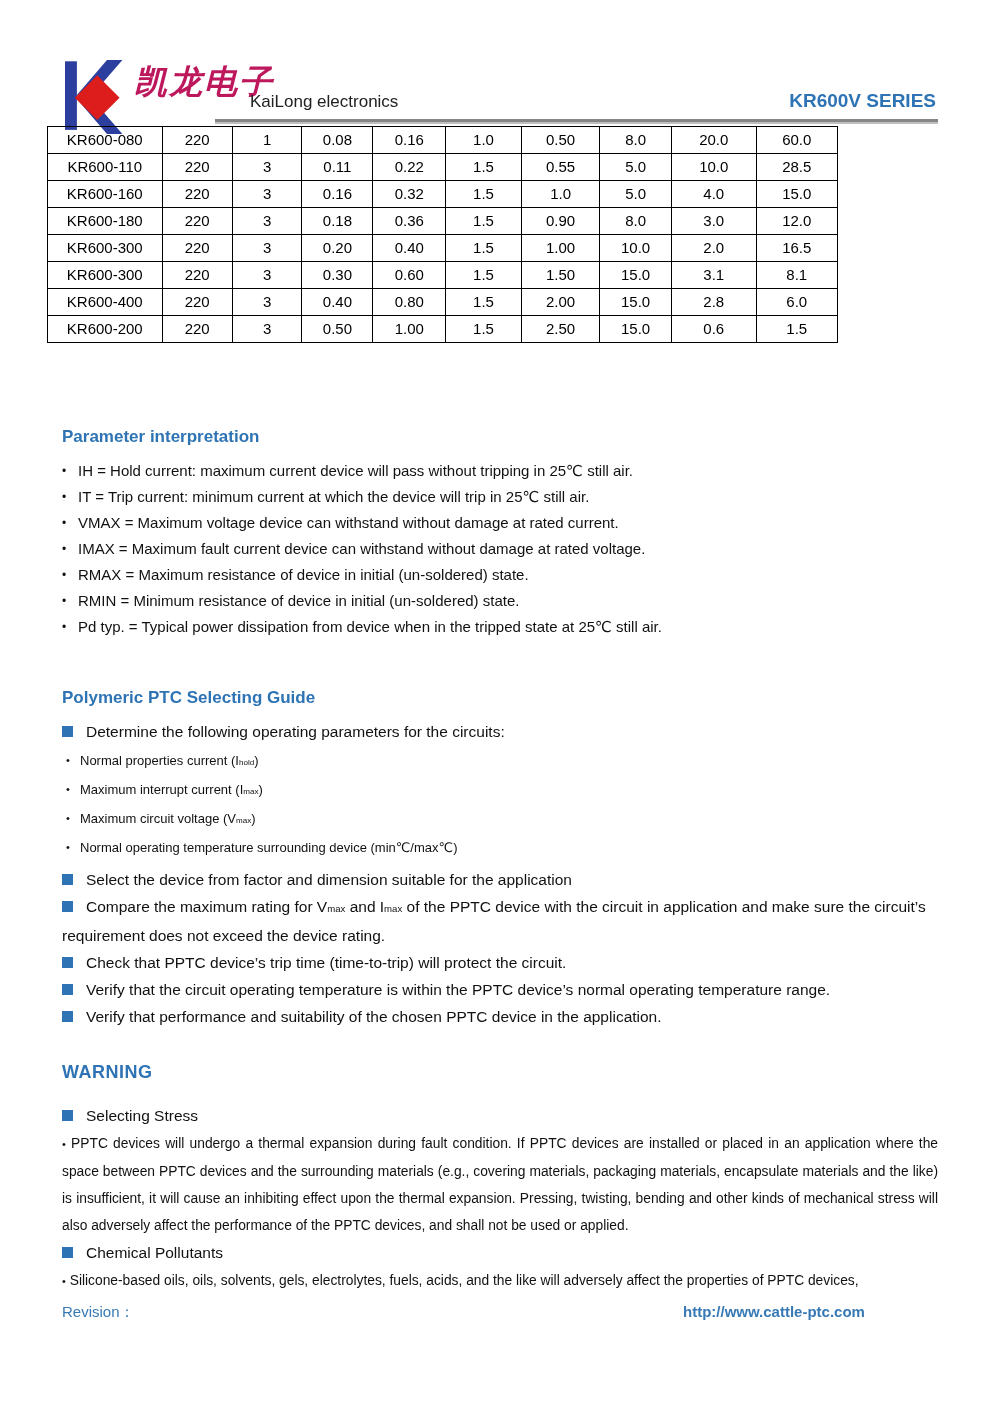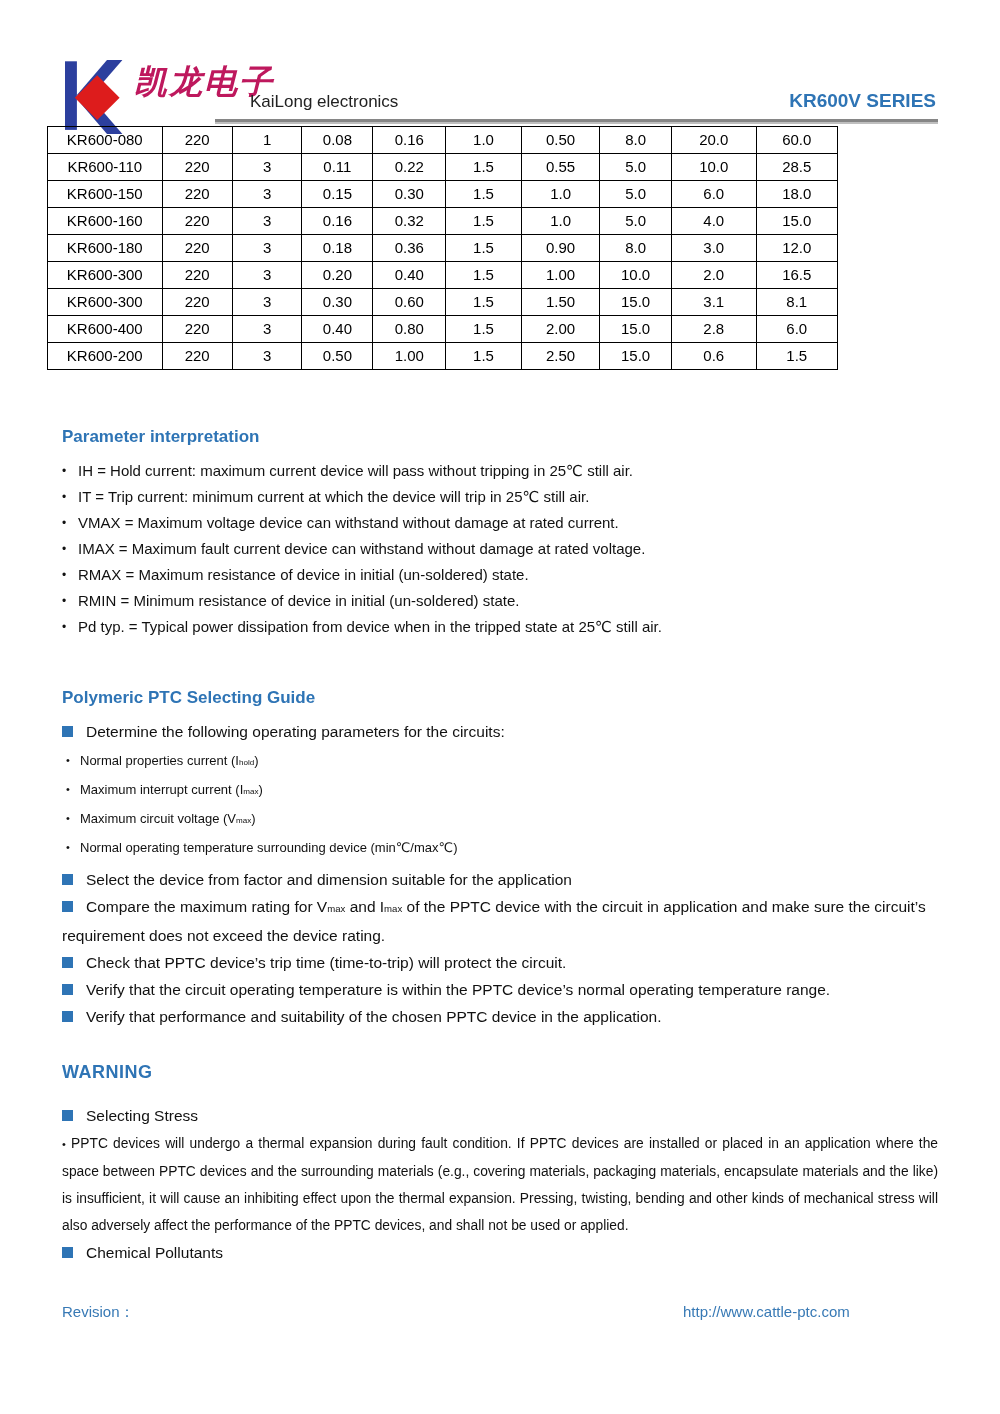--- a/index.html
+++ b/index.html
@@ -41,21 +41,21 @@
   .guide-block { position:absolute; left:62px; top:688px; width:880px; }
   .guide-block .section-title { margin-bottom:10px; }
   .guide-block .sq-item { margin-bottom:0; }
   .guide-sub { margin:2px 0 3px 4px; }
 
   .warning-block { position:absolute; left:62px; top:1062px; width:876px; }
   .warning-block .big-title { margin-bottom:19px; }
   .warn-sub-title { font-size:15.5px; line-height:28px; color:#111; }
 
   .footer-revision { position:absolute; left:62px; top:1303px; font-size:15px; color:#3779b5; }
-  .footer-url { position:absolute; left:683px; top:1303px; font-size:15px; color:#3779b5; text-decoration:none; }
+  .footer-url { position:absolute; left:683px; top:1303px; font-size:15px; color:#3779b5; text-decoration:none;font-weight:bold; }
 </style>
 </head>
 <body>
 
 <div class="page">
 
   <div>
     <svg class="logo" viewBox="0 0 100 110" aria-hidden="true">
       <rect x="10" y="4" width="17" height="98" fill="#2c3f9e"></rect>
       <polygon points="27,52 70,2 92,2 40,62" fill="#2c3f9e"></polygon>
@@ -100,32 +100,20 @@
           <td>3</td>
           <td>0.11</td>
           <td>0.22</td>
           <td>1.5</td>
           <td>0.55</td>
           <td>5.0</td>
           <td>10.0</td>
           <td>28.5</td>
         </tr>
         <tr>
-          <td>KR600-150</td>
-          <td>220</td>
-          <td>3</td>
-          <td>0.15</td>
-          <td>0.30</td>
-          <td>1.5</td>
-          <td>1.0</td>
-          <td>5.0</td>
-          <td>6.0</td>
-          <td>18.0</td>
-        </tr>
-        <tr>
           <td>KR600-160</td>
           <td>220</td>
           <td>3</td>
           <td>0.16</td>
           <td>0.32</td>
           <td>1.5</td>
           <td>1.0</td>
           <td>5.0</td>
           <td>4.0</td>
           <td>15.0</td>
@@ -218,18 +206,19 @@
     <div class="sq-item"><span class="sq"></span><span>Check that PPTC device’s trip time (time-to-trip) will protect the circuit.</span></div>
     <div class="sq-item"><span class="sq"></span><span>Verify that the circuit operating temperature is within the PPTC device’s normal operating temperature range.</span></div>
     <div class="sq-item"><span class="sq"></span><span>Verify that performance and suitability of the chosen PPTC device in the application.</span></div>
   </div>
 
   <div class="warning-block">
     <div class="big-title">WARNING</div>
     <div class="warn-sub-title"><span class="sq"></span><span>Selecting Stress</span></div>
     <div class="para"><span class="dot">•</span>&nbsp;<span>PPTC devices will undergo a thermal expansion during fault condition. If PPTC devices are installed or placed in an application where the space between PPTC devices and the surrounding materials (e.g., covering materials, packaging materials, encapsulate materials and the like) is insufficient, it will cause an inhibiting effect upon the thermal expansion. Pressing, twisting, bending and other kinds of mechanical stress will also adversely affect the performance of the PPTC devices, and shall not be used or applied.</span></div>
     <div class="warn-sub-title"><span class="sq"></span><span>Chemical Pollutants</span></div>
+    <div class="para"><span class="dot">•</span>&nbsp;<span>Silicone-based oils, oils, solvents, gels, electrolytes, fuels, acids, and the like will adversely affect the properties of PPTC devices,</span></div>
   </div>
 
   <div class="footer-revision">Revision：</div>
   <a class="footer-url" href="#">http://www.cattle-ptc.com</a>
 
 </div>
 
 </body></html>

